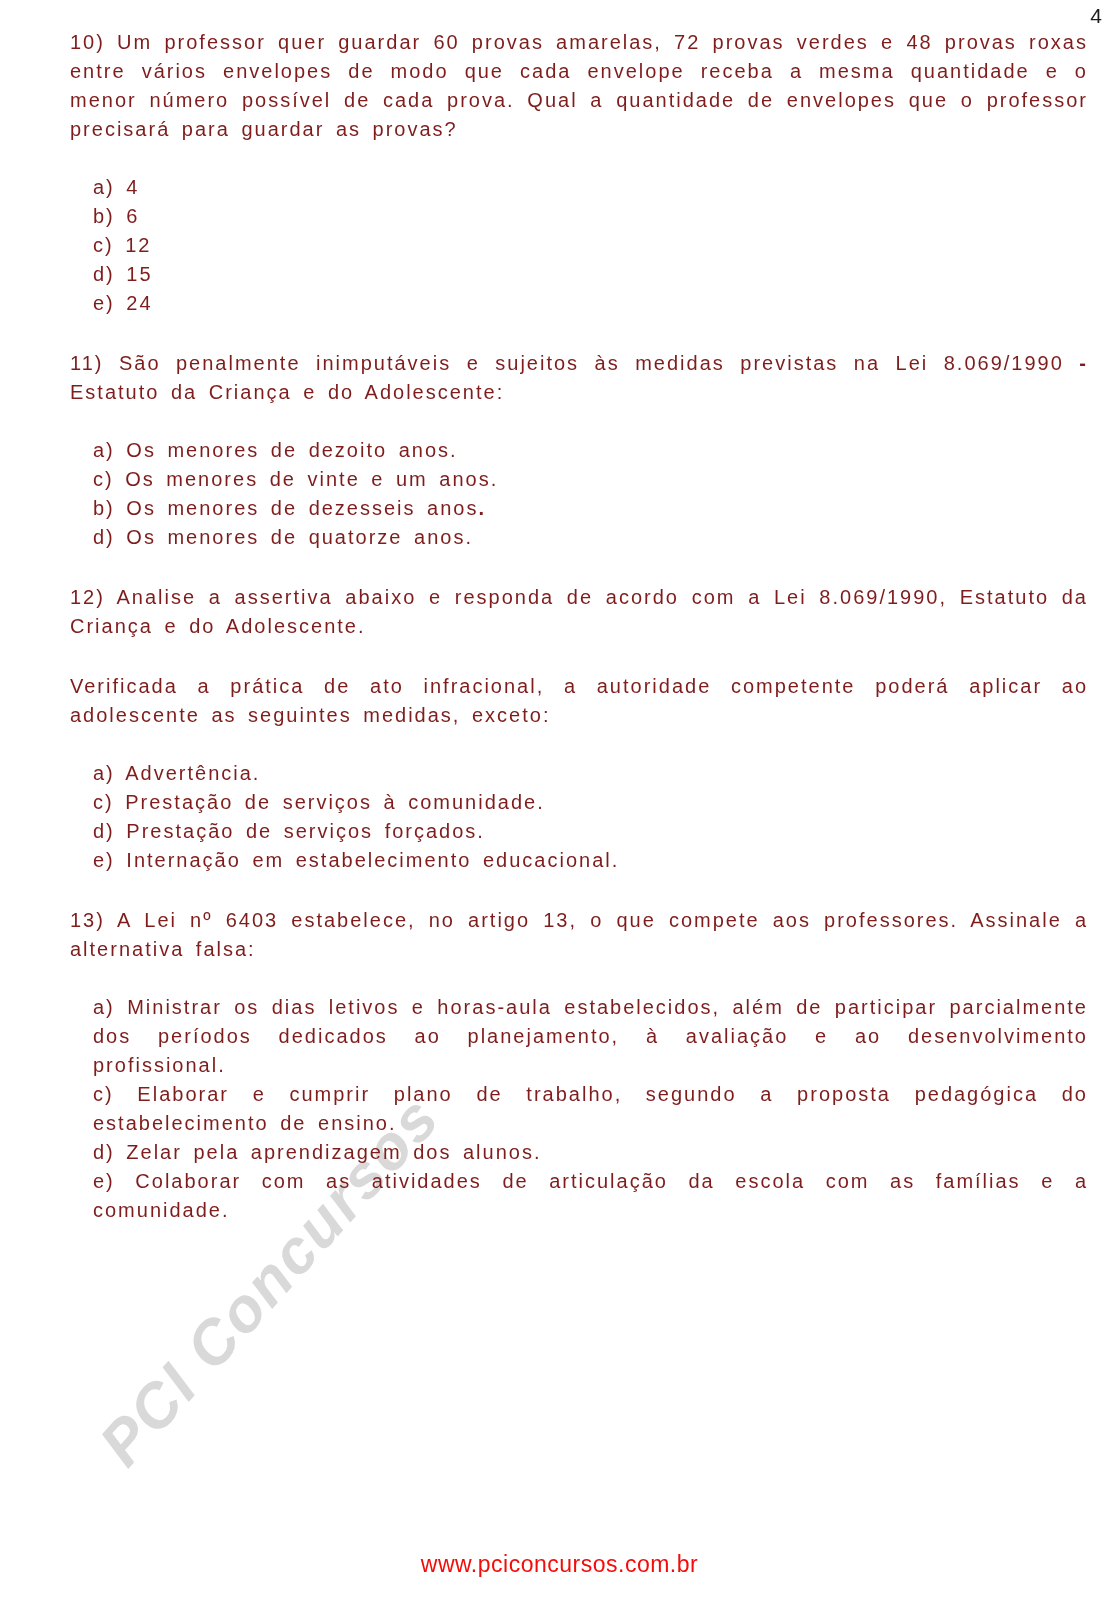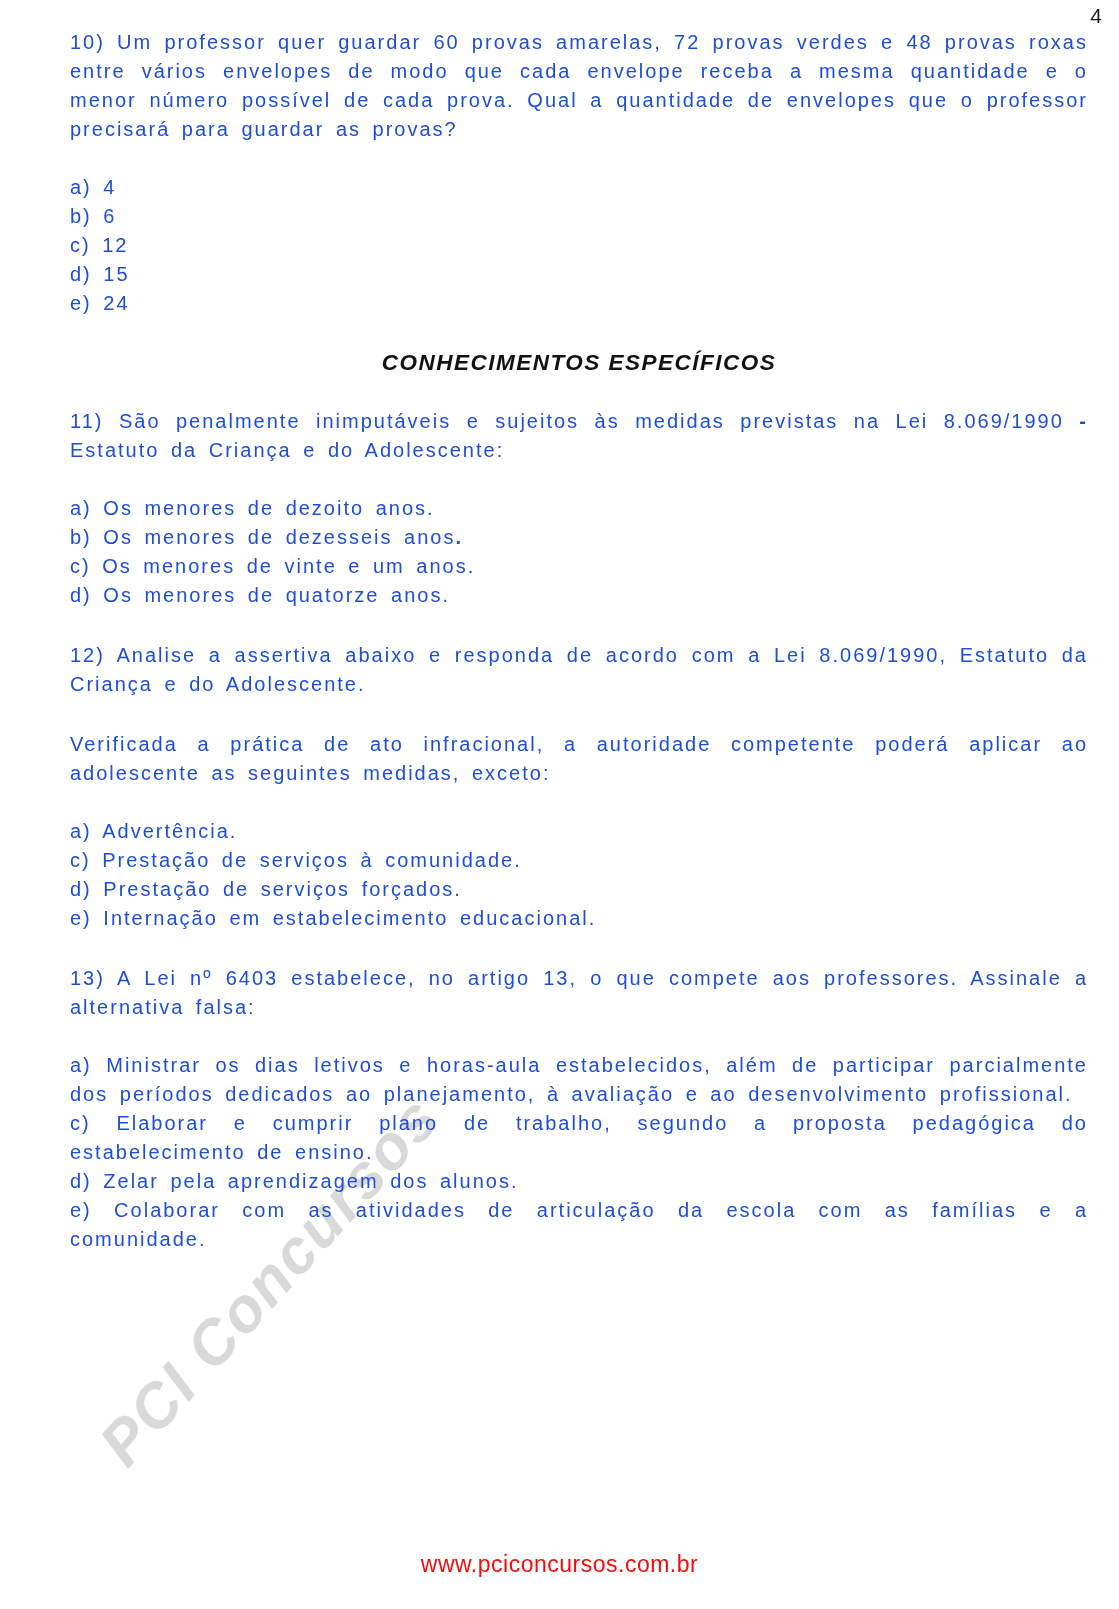--- a/index.html
+++ b/index.html
@@ -31,24 +31,25 @@
     top: 28px;
     z-index: 1;
   }
   .para, .opt {
     margin: 0;
     font-size: 20px;
     line-height: 29px;
     letter-spacing: 2px;
     word-spacing: 4px;
     text-align: justify;
-    color: #1d4ed8;
+    color: #7f1d1d;
   }
   .opts {
     margin-top: 29px;
+    margin-left: 23px;
   }
   .block-gap {
     margin-top: 31px;
   }
   .heading {
     margin: 32px 0 0 0;
     text-align: center;
     font-weight: bold;
     font-style: italic;
     font-size: 22.5px;
@@ -104,28 +105,27 @@
       <p class="para">10) Um professor quer guardar 60 provas amarelas, 72 provas verdes e 48 provas roxas entre vários envelopes de modo que cada envelope receba a mesma quantidade e o menor número possível de cada prova. Qual a quantidade de envelopes que o professor precisará para guardar as provas?</p>
       <div class="opts">
         <p class="opt">a) 4</p>
         <p class="opt">b) 6</p>
         <p class="opt">c) 12</p>
         <p class="opt">d) 15</p>
         <p class="opt">e) 24</p>
       </div>
     </div>
 
-    <h2 class="heading">CONHECIMENTOS ESPECÍFICOS</h2>
 
     <div class="block-gap">
       <p class="para"><span>11) São penalmente inimputáveis e sujeitos às medidas previstas na Lei 8.069/1990 </span><span class="bold">-</span><span> Estatuto da Criança e do Adolescente:</span></p>
       <div class="opts">
         <p class="opt"><span>a) Os menores de dezoito anos.</span><span class="bold"></span></p>
+        <p class="opt"><span>c) Os menores de vinte e um anos.</span><span class="bold"></span></p>
         <p class="opt"><span>b) Os menores de dezesseis anos</span><span class="bold">.</span></p>
-        <p class="opt"><span>c) Os menores de vinte e um anos.</span><span class="bold"></span></p>
         <p class="opt"><span>d) Os menores de quatorze anos.</span><span class="bold"></span></p>
       </div>
     </div>
 
     <div class="block-gap">
       <p class="para">12) Analise a assertiva abaixo e responda de acordo com a Lei 8.069/1990, Estatuto da Criança e do Adolescente.</p>
       <p class="para block-gap">Verificada a prática de ato infracional, a autoridade competente poderá aplicar ao adolescente as seguintes medidas, exceto:</p>
       <div class="opts">
         <p class="opt">a) Advertência.</p>
         <p class="opt">c) Prestação de serviços à comunidade.</p>

